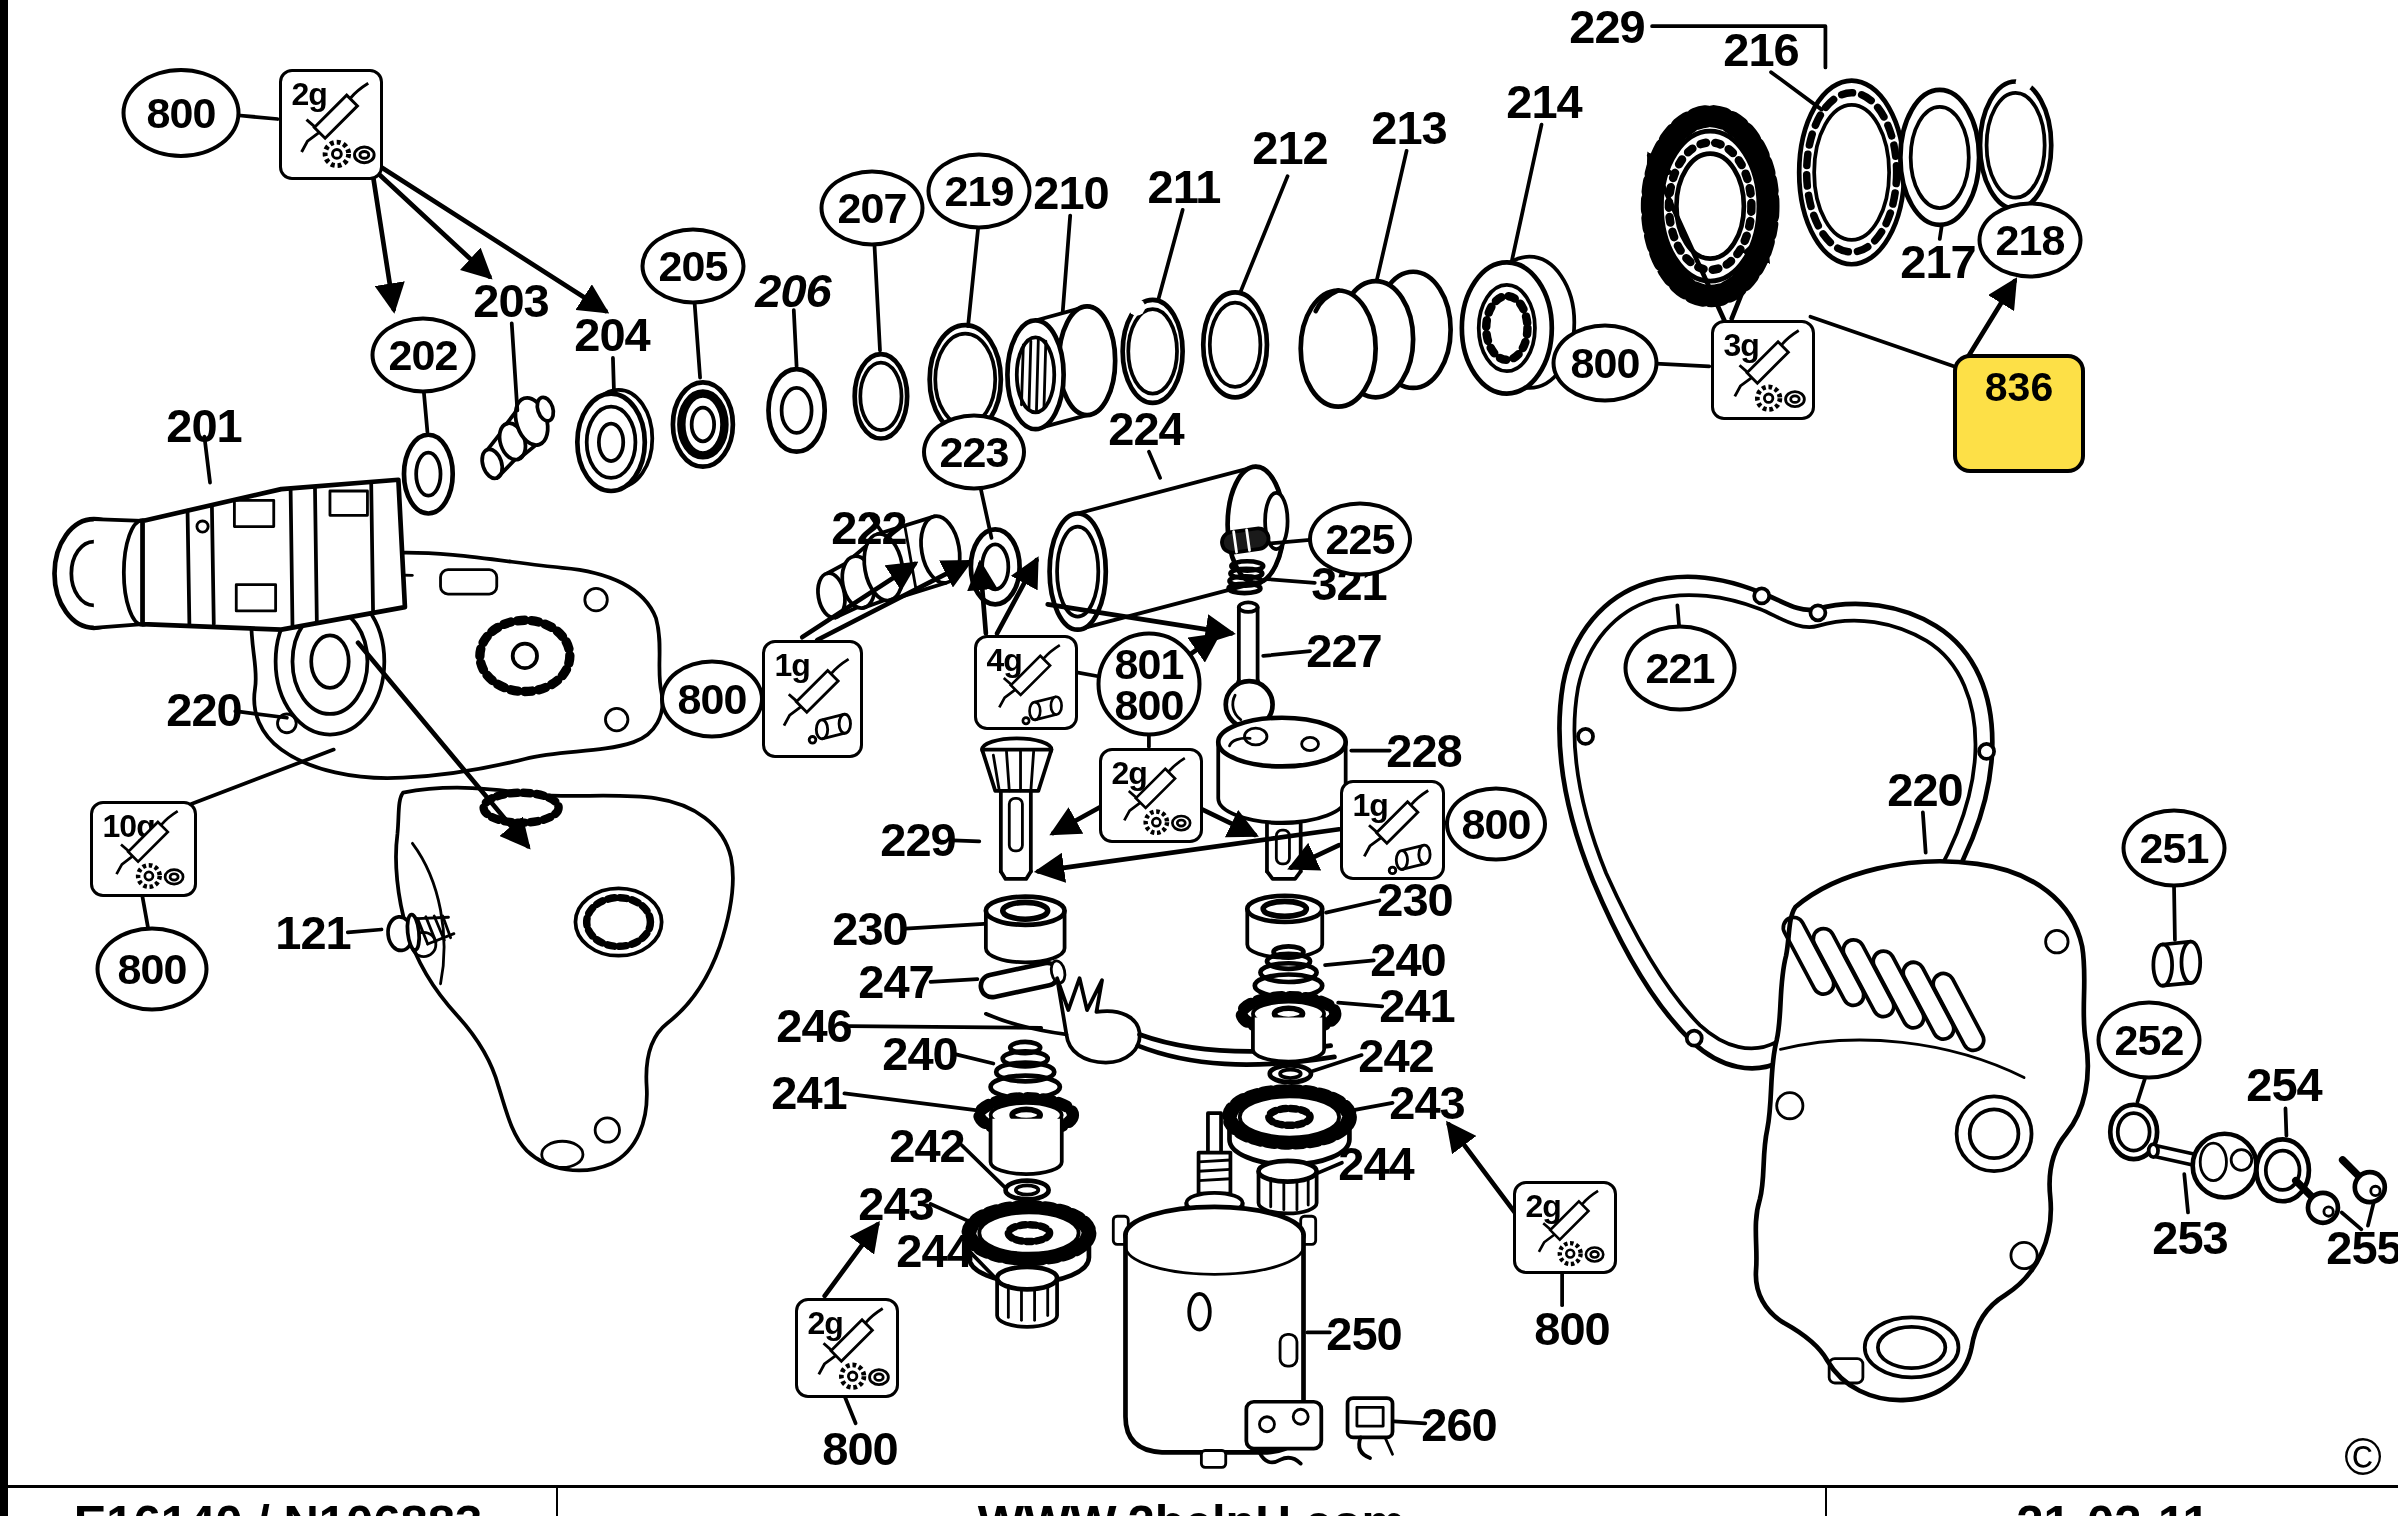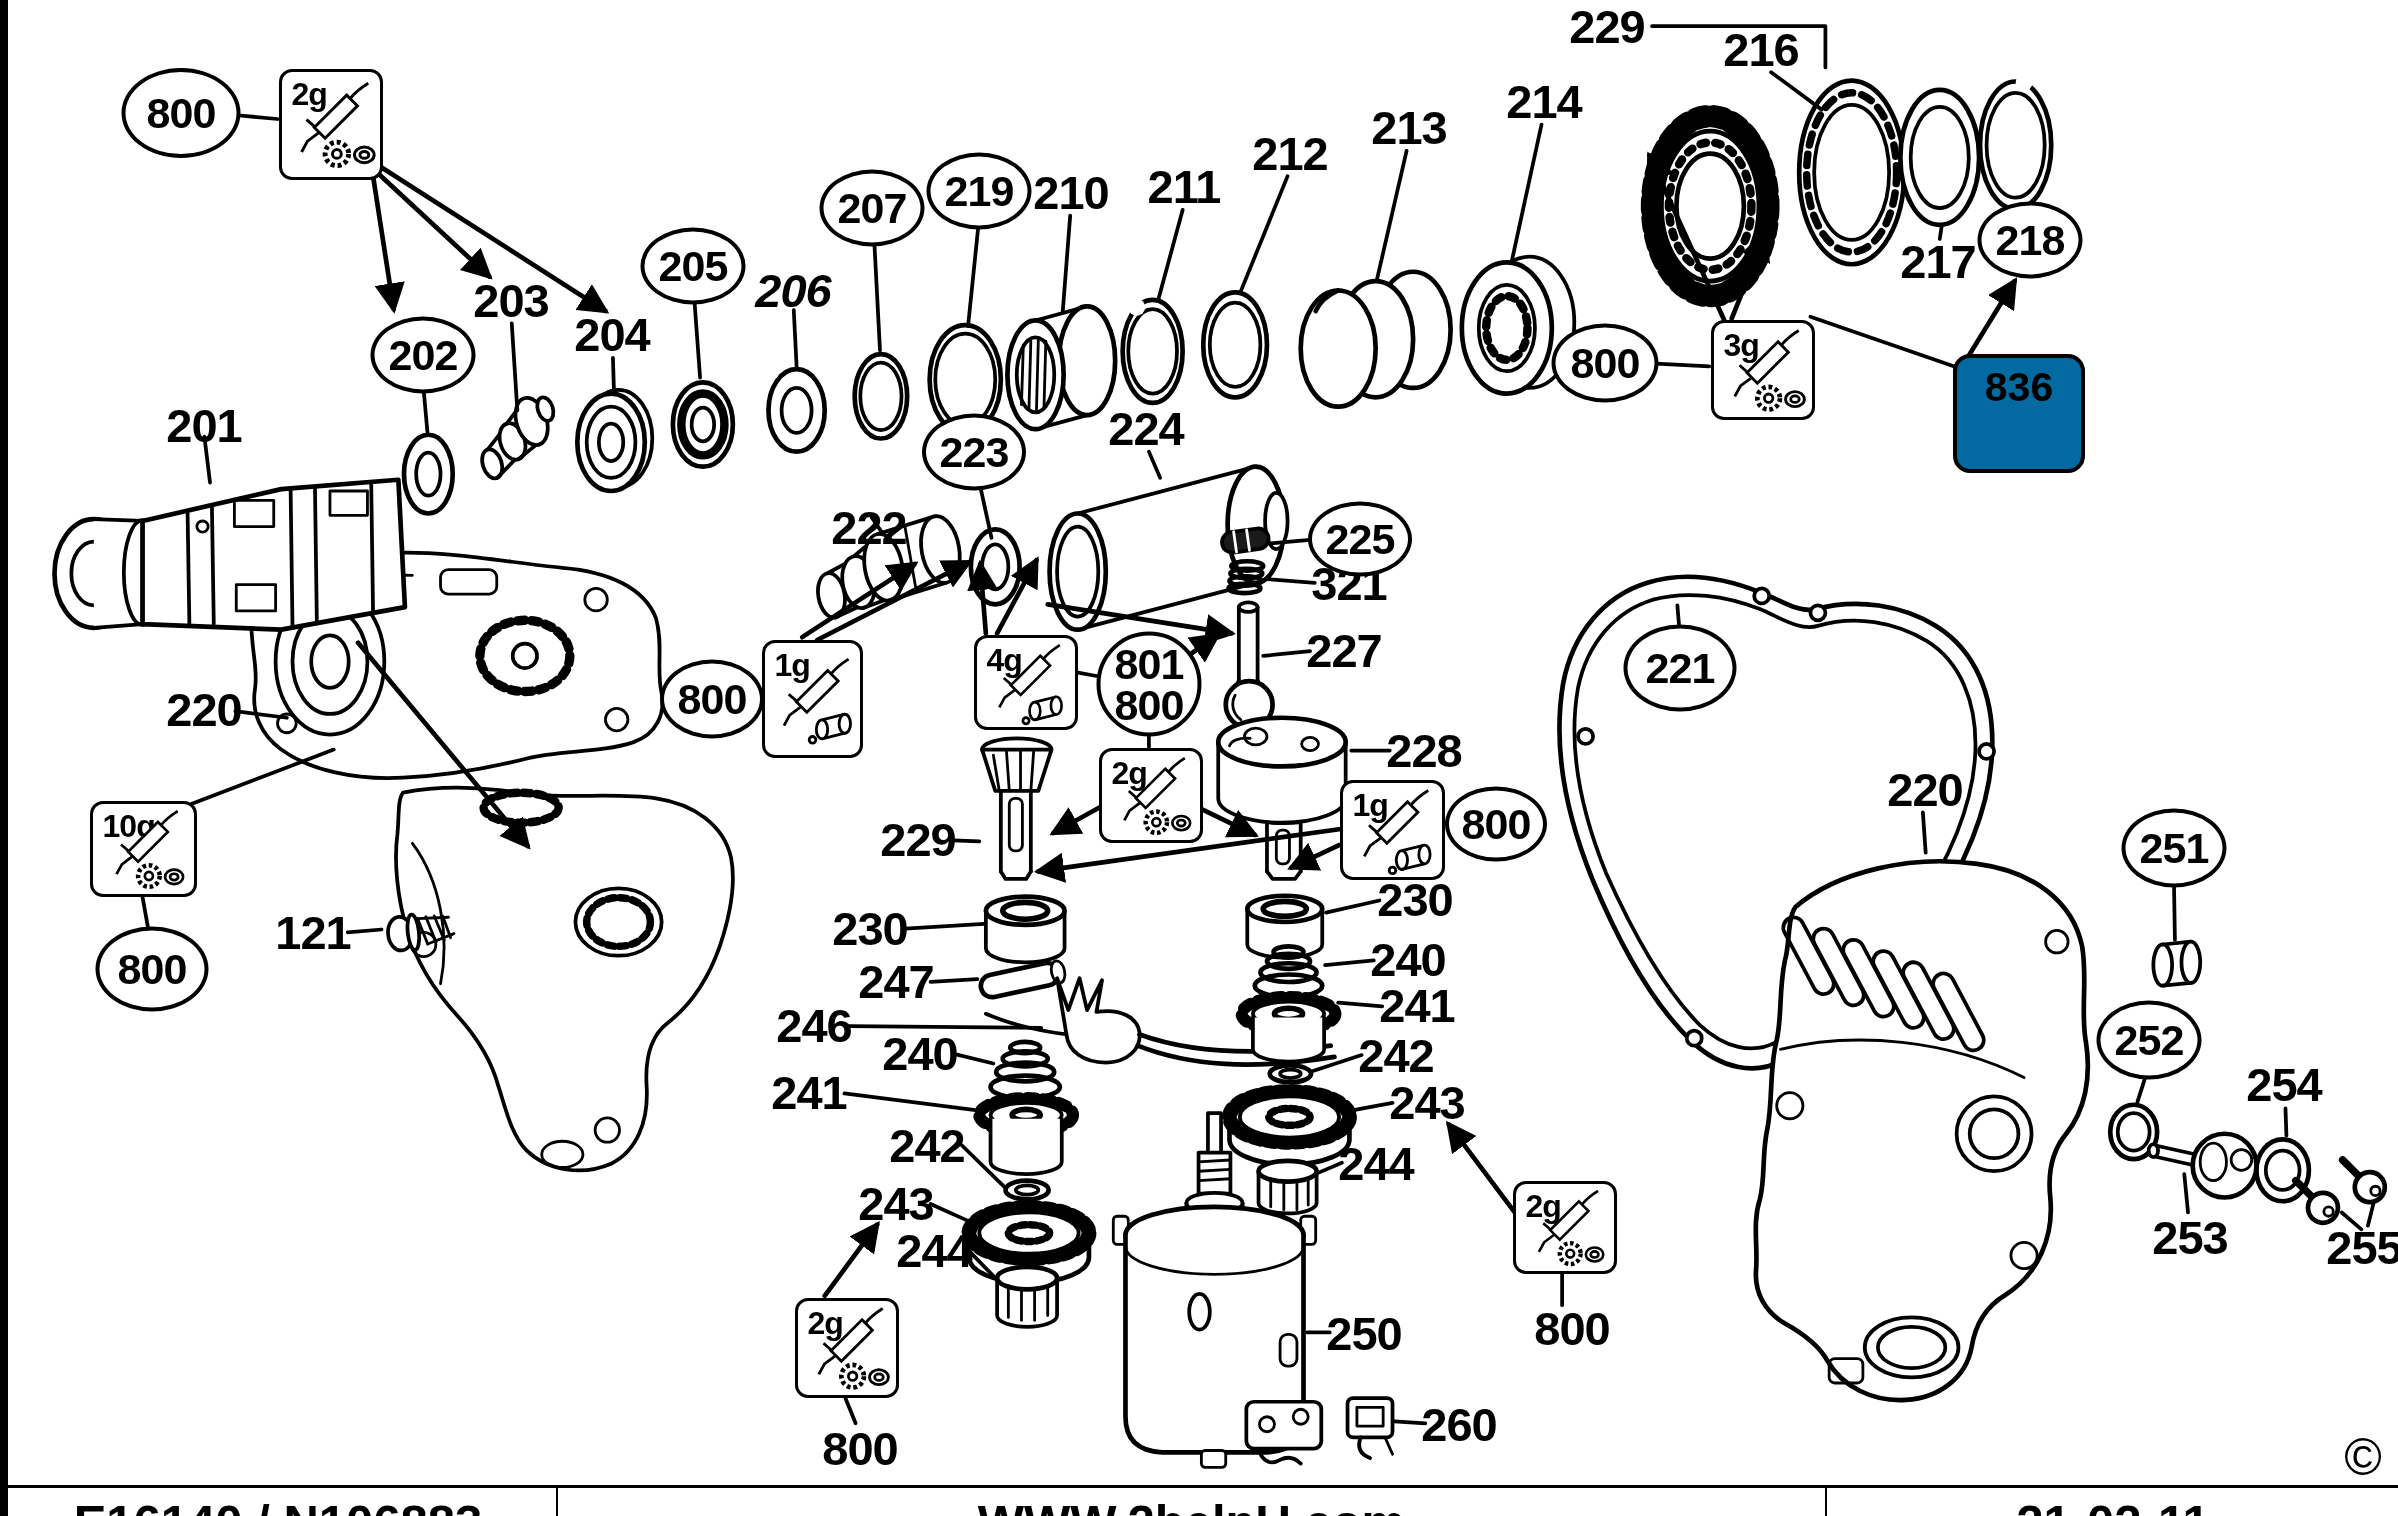--- a/index.html
+++ b/index.html
@@ -8,21 +8,21 @@
   #edge-bar{position:absolute;left:0;top:0;width:7.5px;height:1517px;background:#000;}
   svg.draw{position:absolute;left:0;top:0;}
   .lbl{position:absolute;transform:translate(-50%,-50%);font-weight:700;font-size:47px;
        letter-spacing:-0.9px;white-space:nowrap;line-height:1;text-align:right;}
   .callout{position:absolute;transform:translate(-50%,-50%);border:4.7px solid #000;border-radius:50%;
        background:#fff;display:flex;flex-direction:column;align-items:center;justify-content:center;
        font-weight:700;font-size:43px;letter-spacing:-0.9px;line-height:0.95;}
   .gbox{position:absolute;background:#fff;border:3.7px solid #000;border-radius:13px;}
   .gbox .amt{position:absolute;top:3.7px;left:9.4px;font-weight:700;font-size:32px;letter-spacing:-0.9px;}
   .gbox svg{position:absolute;left:0;top:0;width:100%;height:100%;}
-  #box-836{position:absolute;background:#0369a1;border:4.7px solid #000;border-radius:17px;}
+  #box-836{position:absolute;background:#fde047;border:4.7px solid #000;border-radius:17px;}
   #box-836 .amt{position:absolute;top:5.6px;left:50%;transform:translateX(-50%);font-weight:700;font-size:41px;}
   #legend-box{position:absolute;left:61px;top:1346px;width:286px;height:133px;border:3.7px solid #000;
        border-radius:24px;background:#fff;display:flex;align-items:center;}
   #legend-ellipse{width:109px;height:82px;border:5.6px solid #000;border-radius:50%;margin-left:24px;}
   #legend-text{font-weight:700;font-size:51px;margin-left:13px;letter-spacing:-0.9px;}
   #footer{position:absolute;left:0;top:1485px;width:2399px;height:32px;border-top:3.7px solid #000;
        display:flex;}
   .fcell{height:56px;overflow:hidden;display:flex;justify-content:center;font-weight:700;
        font-size:49px;padding-top:5.6px;box-sizing:border-box;}
   #fcell-left{width:556px;}
@@ -551,21 +551,21 @@
     </g>
   </svg>
 
   <div id="labels-layer">
       <div class="lbl" style="left: 204px; top: 413px; margin-top: 12px;">201</div>
       <div class="lbl" style="left: 511px; top: 300px;">203</div>
       <div class="lbl" style="left: 612px; top: 334px;">204</div>
       <div class="lbl" style="left: 793px; top: 290px; font-style: italic;">206</div>
       <div class="lbl" style="left: 1071px; top: 192px;">210</div>
       <div class="lbl" style="left: 1184px; top: 186px;">211</div>
-      <div class="lbl" style="left: 1290px; top: 153px;">212</div>
+      <div class="lbl" style="left: 1290px; top: 147px;">212</div>
       <div class="lbl" style="left: 1409px; top: 127px;">213</div>
       <div class="lbl" style="left: 1544px; top: 101px;">214</div>
       <div class="lbl" style="left: 1761px; top: 49px;">216</div>
       <div class="lbl" style="left: 1938px; top: 261px;">217</div>
       <div class="lbl" style="left: 1607px; top: 26px;">229</div>
       <div class="lbl" style="left: 869px; top: 494px; margin-top: 33px;">222</div>
       <div class="lbl" style="left: 1146px; top: 428px;">224</div>
       <div class="lbl" style="left: 1349px; top: 583px;">321</div>
       <div class="lbl" style="left: 1344px; top: 650px;">227</div>
       <div class="lbl" style="left: 1424px; top: 750px;">228</div>

